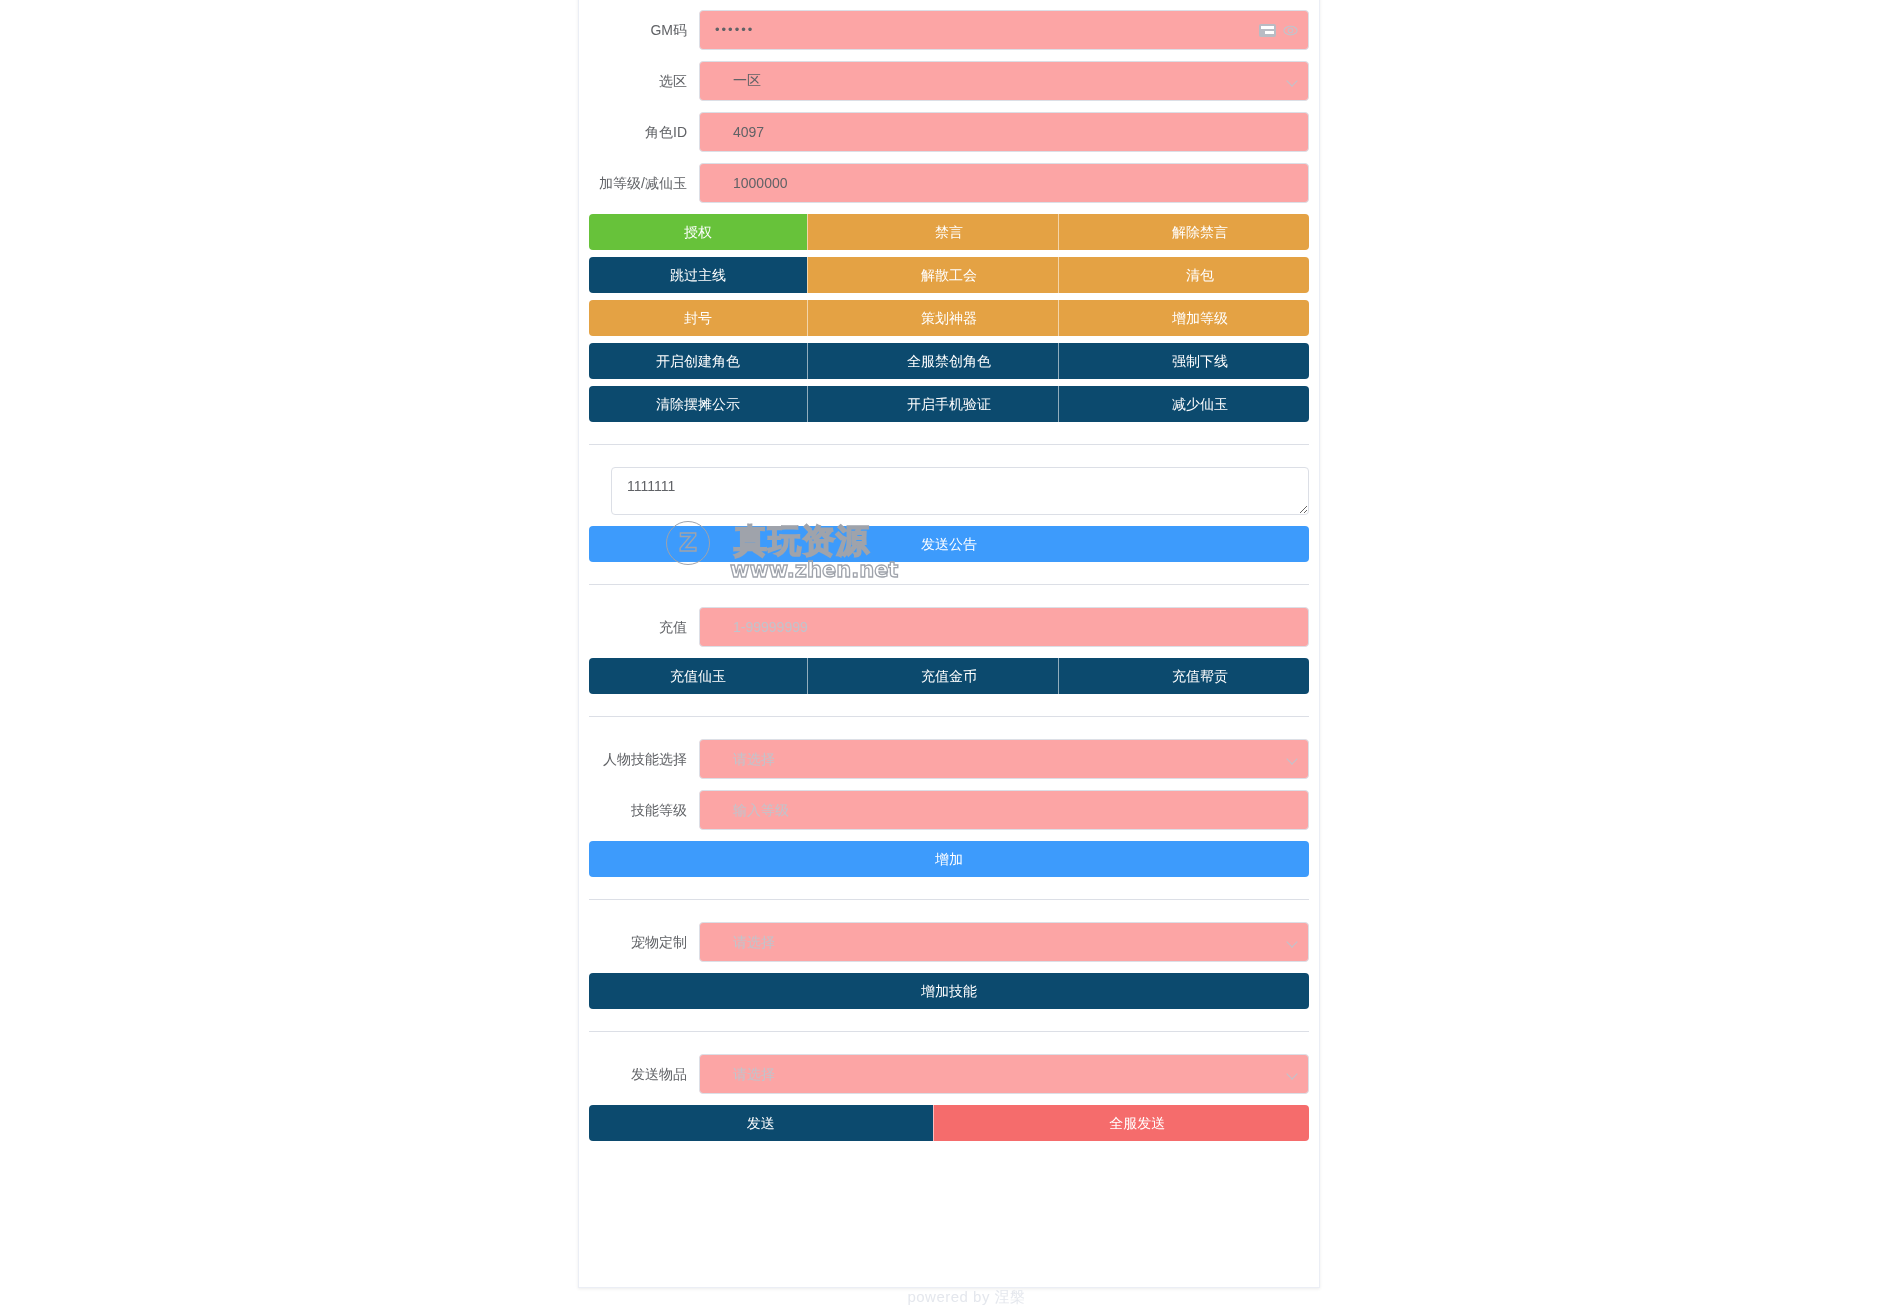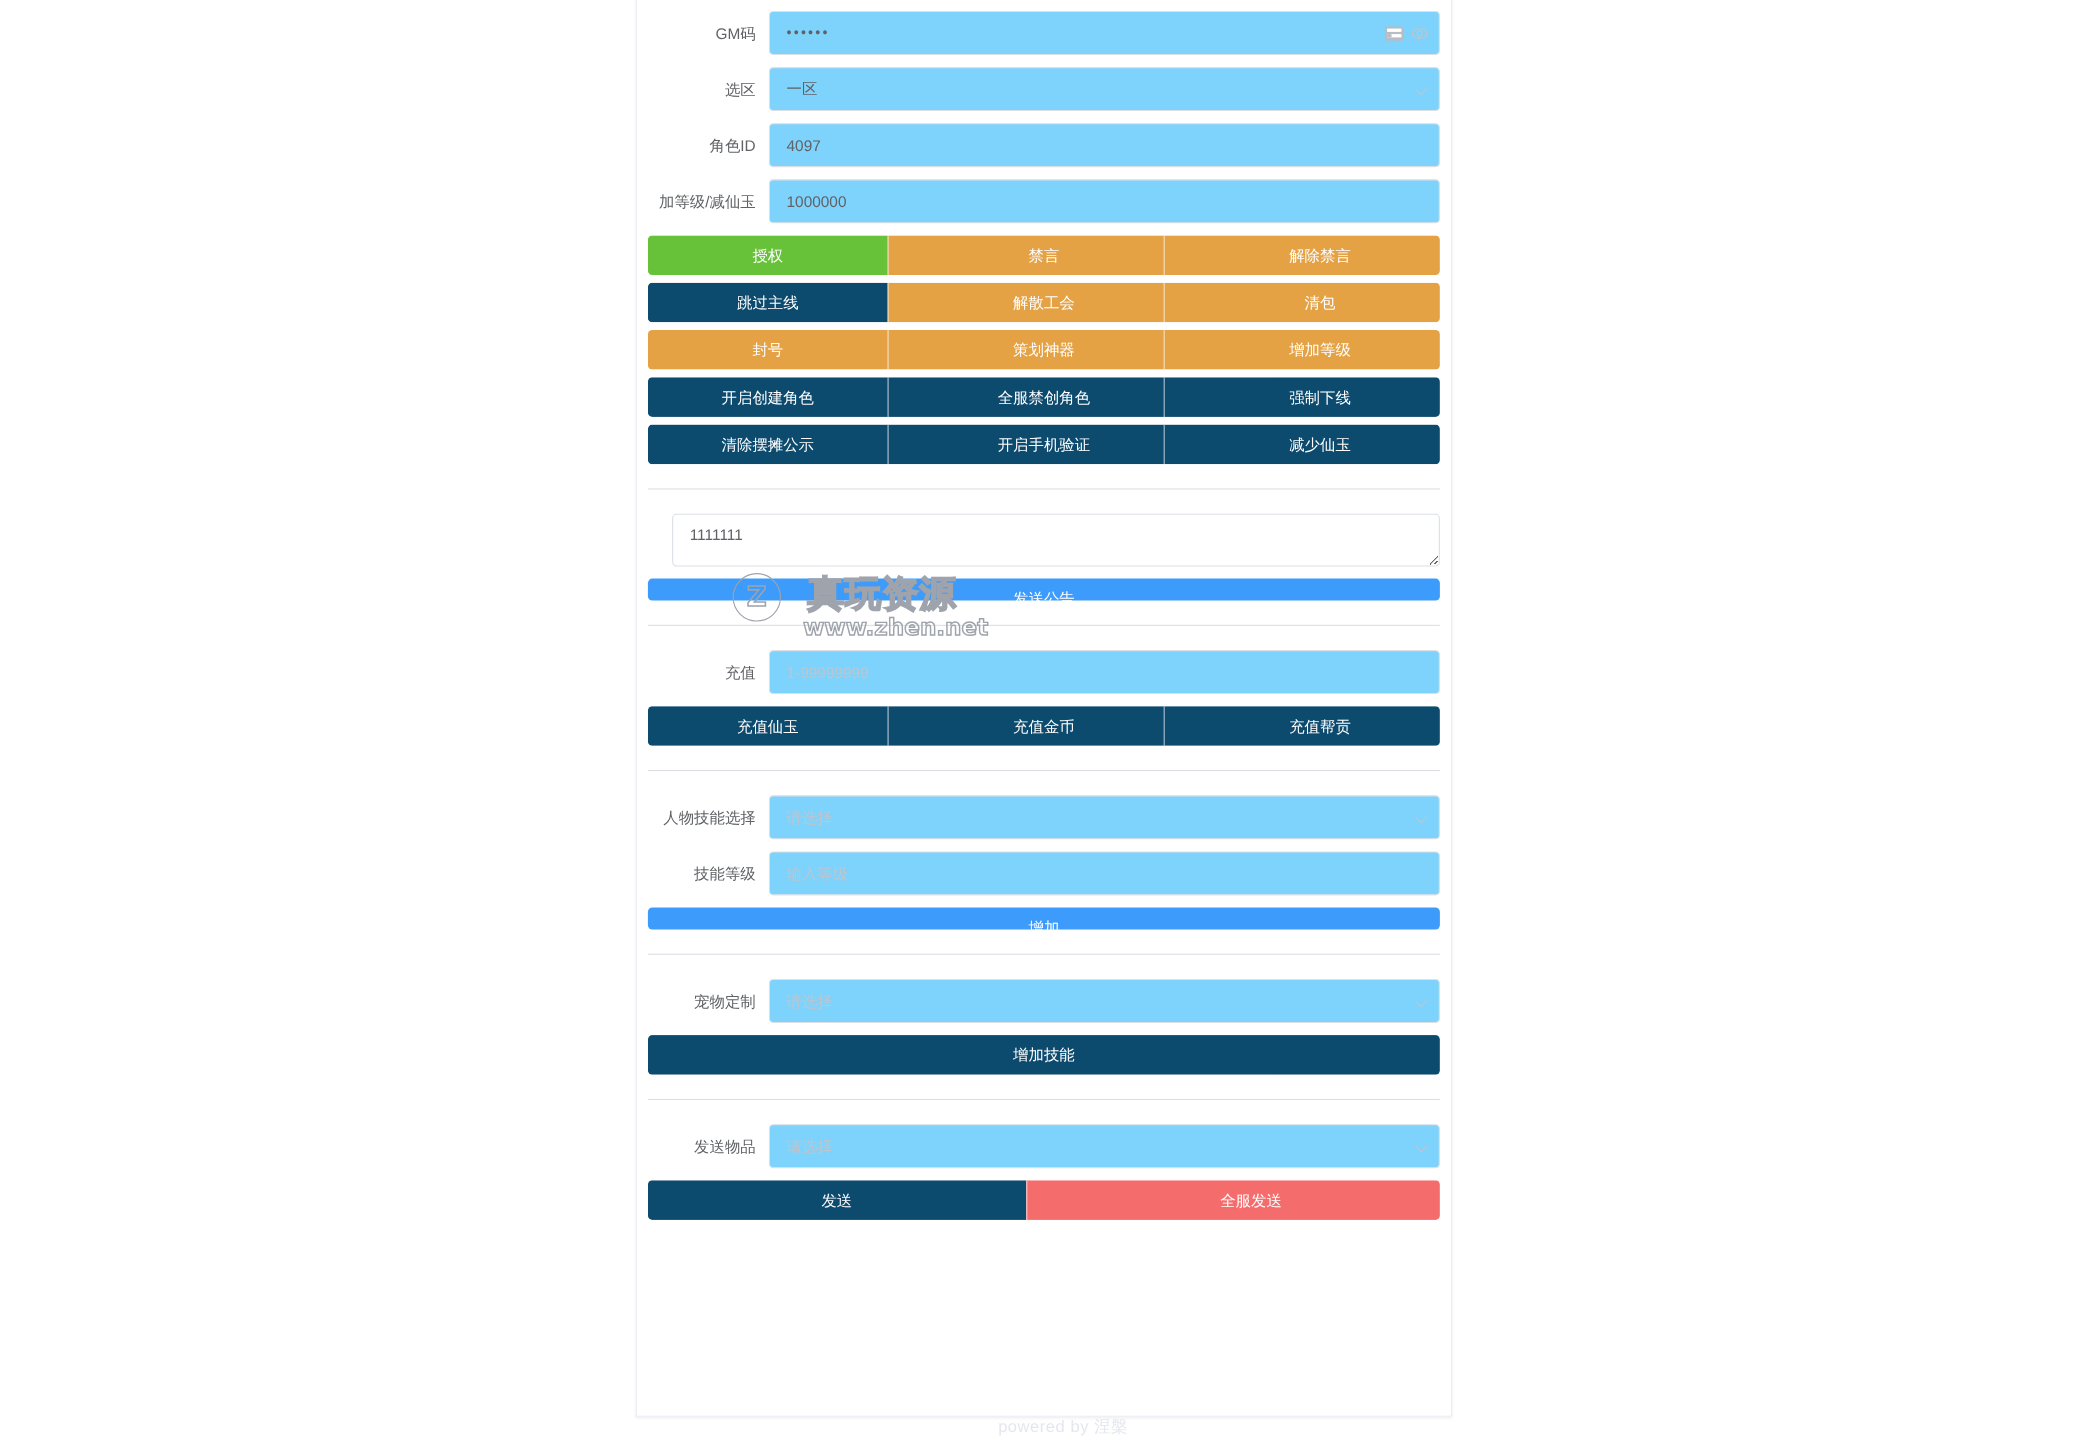--- a/index.html
+++ b/index.html
@@ -52,25 +52,25 @@
   .field {
     position: relative;
     flex: 1 1 auto;
     height: 40px;
   }
   .inp {
     width: 100%;
     height: 40px;
     border: 1px solid #dcdfe6;
     border-radius: 4px;
-    background: #7dd3fc;
+    background: #fca5a5;
     color: #606266;
     font-size: 14px;
     font-family: inherit;
-    padding: 0 15px;
+    padding: 0 33px;
     outline: none;
     line-height: 38px;
   }
   .inp::placeholder { color: #c0c4cc; }
   .inp.sel {
     padding-right: 30px;
     cursor: pointer;
   }
   .pwd-dots {
     position: absolute;
@@ -150,21 +150,21 @@
   }
   .btn + .btn { border-left: 1px solid rgba(255,255,255,.55); padding-left: 32px; }
   .btn.blue   { background: #0c4a6e; }
   .btn.green  { background: #67c23a; }
   .btn.orange { background: #e4a244; }
   .btn.red    { background: #f56c6c; }
 
   .btn-full {
     display: block;
     width: 100%;
-    height: 20px;
+    height: 36px;
     line-height: 36px;
     text-align: center;
     font-size: 14px;
     color: #fff;
     border: none;
     border-radius: 4px;
     background: #3d9bfc;
     cursor: pointer;
     font-family: inherit;
     padding: 0;

